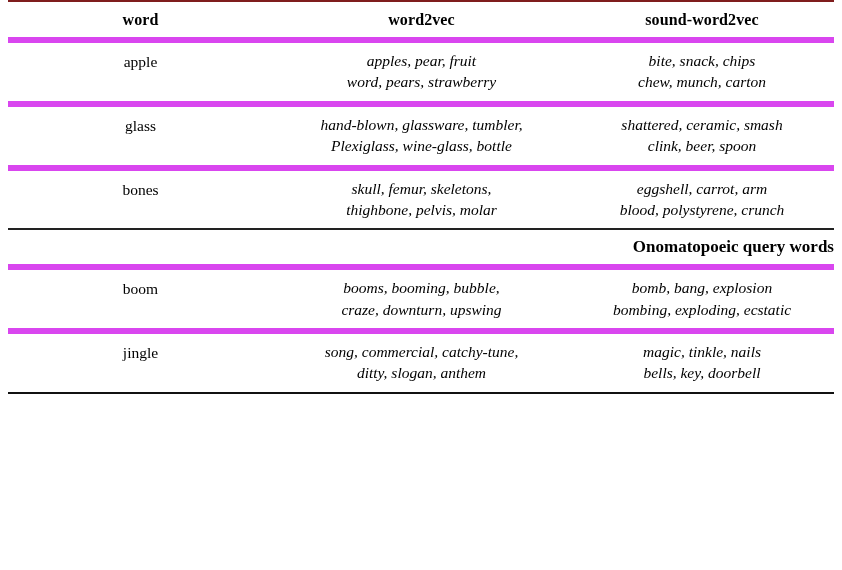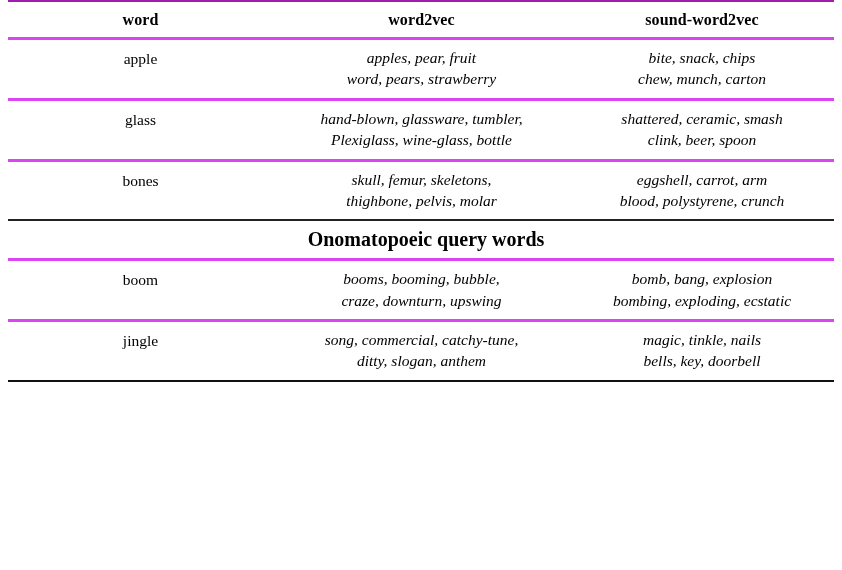--- a/index.html
+++ b/index.html
@@ -27,22 +27,22 @@
     border-collapse: collapse;
     table-layout: fixed;
     font-size: 15.5px;
   }
 
   table.results col.c-word   { width: 265px; }
   table.results col.c-w2v    { width: 297px; }
   table.results col.c-sw2v   { width: 264px; }
 
   
-  tr.toprule > * { border-top: 2px solid #a21caf; }
-  tr.midrule > * { border-top: 3px solid #d946ef; }
+  tr.toprule > * { border-top: 2px solid #7f1d1d; }
+  tr.midrule > * { border-top: 6px solid #d946ef; }
   tr.thickmid > * { border-top: 2px solid #222222; }
   tr.bottomrule > * { border-top: 2px solid #111111; }
 
   th.col-head {
     font-weight: bold;
     text-align: center;
     padding: 9px 0 8px 0;
     font-size: 16px;
     letter-spacing: 0.1px;
   }
@@ -53,23 +53,23 @@
     padding: 7px 0 8px 0;
     line-height: 1.38;
     white-space: nowrap;
   }
 
   td.cell.word-cell {
     padding-top: 8px;
   }
 
   td.section-head {
-    text-align: center;
+    text-align: right;
     font-weight: bold;
-    font-size: 20px;
+    font-size: 17px;
     padding: 7px 0 7px 10px;
     white-space: nowrap;
   }
 
   .line { display: block; font-style: italic; }
 
   
   tr.bottomrule td { height: 1px; padding: 0; }
 </style>
 </head>

